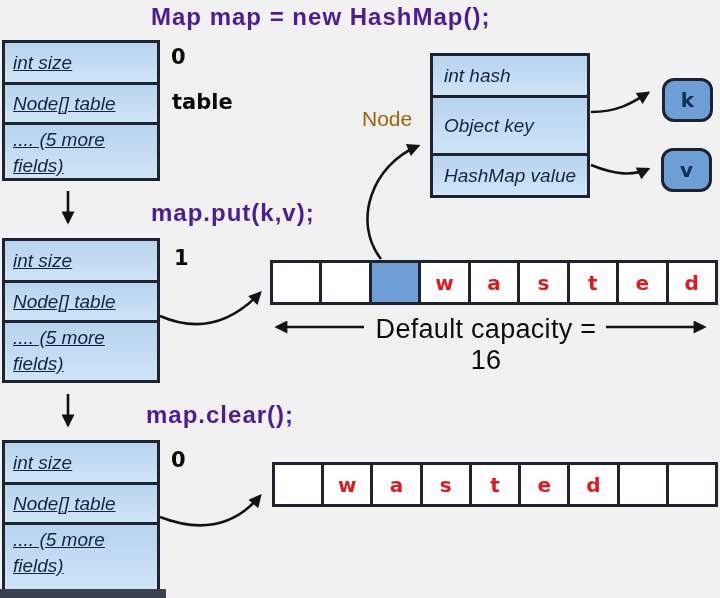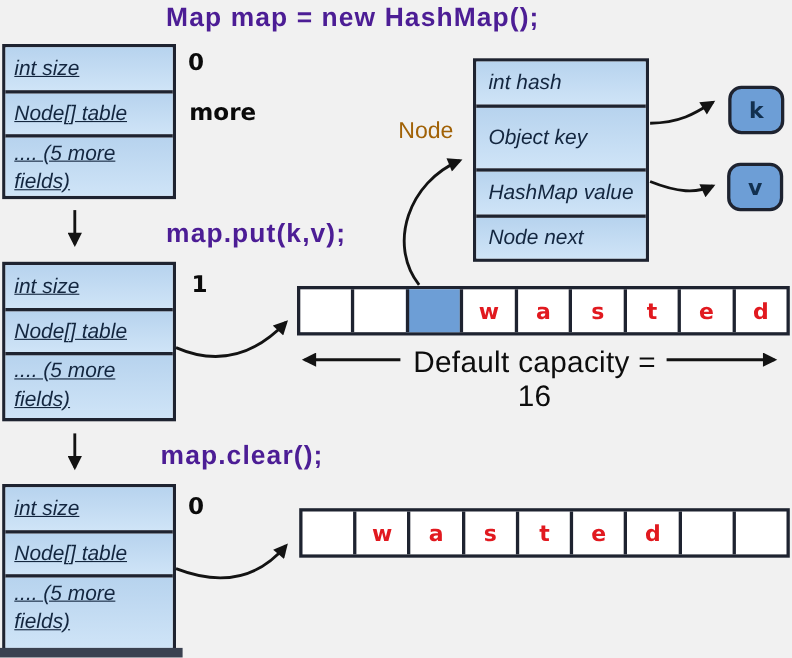--- a/index.html
+++ b/index.html
@@ -52,21 +52,21 @@
 <div class="canvas">
 
   <div class="code" style="left:151px;top:3px">Map map = new HashMap();</div>
 
   <div class="mapbox" style="top:40px">
     <div class="row r1">int size</div>
     <div class="row r2">Node[] table</div>
     <div class="row r3">.... (5 more fields)</div>
   </div>
   <div class="val" style="left:171px;top:45px">0</div>
-  <div class="val" style="left:172px;top:90px">more</div>
+  <div class="val" style="left:172px;top:90px">table</div>
 
   <div class="code" style="left:151px;top:199px">map.put(k,v);</div>
 
   <div class="mapbox" style="top:238px">
     <div class="row r1">int size</div>
     <div class="row r2">Node[] table</div>
     <div class="row r3" style="height:60px">.... (5 more fields)</div>
   </div>
   <div class="val" style="left:174px;top:246px">1</div>
 
@@ -78,21 +78,20 @@
     <div class="row r3" style="height:67px;border-bottom:none">.... (5 more fields)</div>
   </div>
   <div class="val" style="left:171px;top:448px">0</div>
   <div class="bottom-strip"></div>
 
   <div class="plainlabel" style="left:362px;top:107px">Node</div>
   <div class="nodebox">
     <div class="row n1">int hash</div>
     <div class="row n2">Object key</div>
     <div class="row n3">HashMap value</div>
-    <div class="row n4">Node next</div>
   </div>
 
   <div class="refbox" style="left:662px;top:78px">k</div>
   <div class="refbox" style="left:661px;top:148px">v</div>
 
   <div class="cellrow" style="left:270px;top:260px;width:448px">
     <div class="cell"></div>
     <div class="cell"></div>
     <div class="cell hl"></div>
     <div class="cell">w</div>

